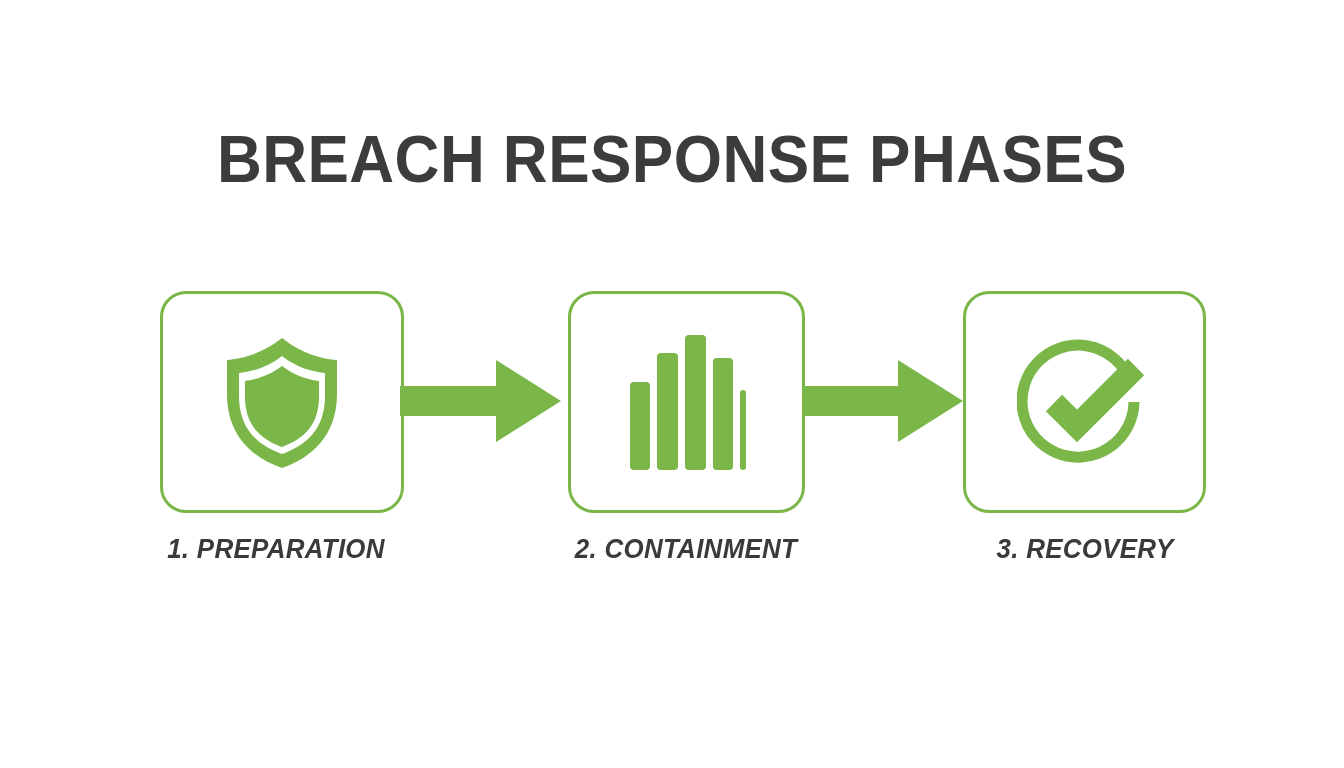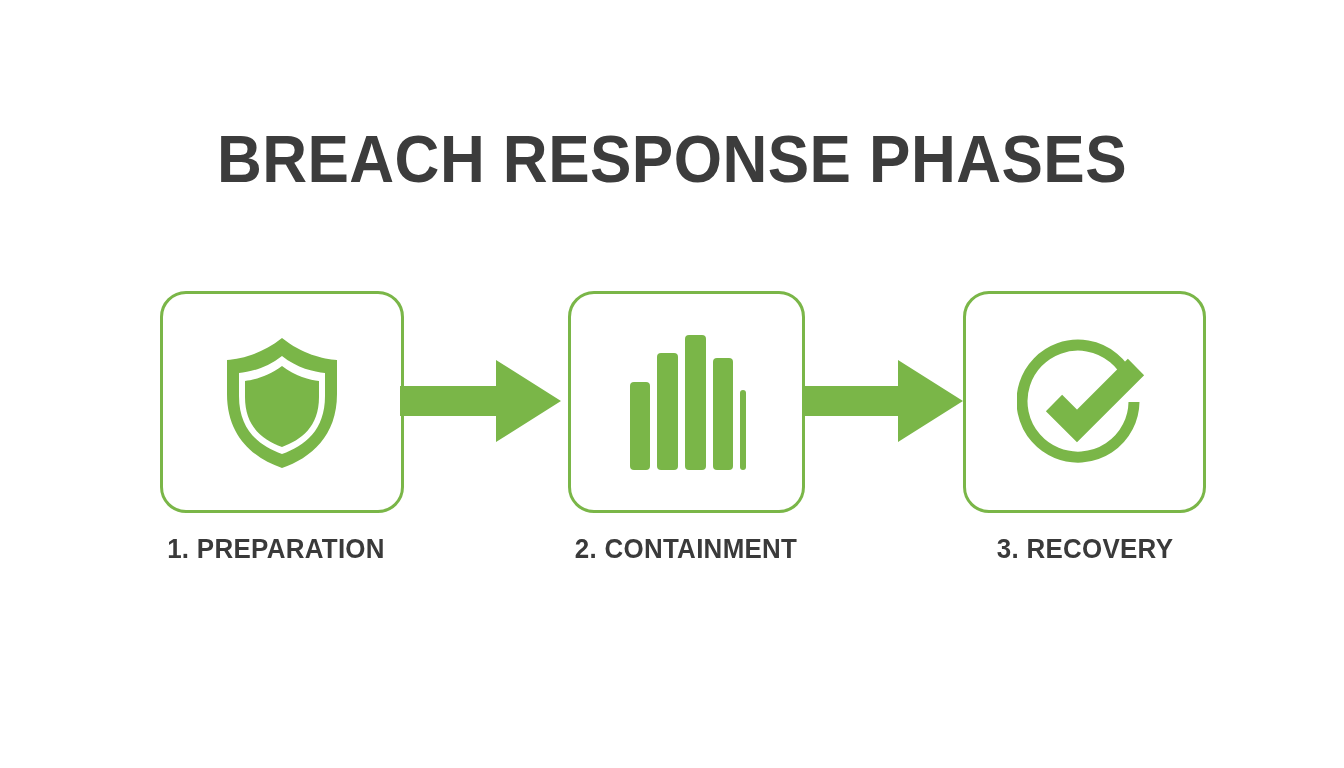--- a/index.html
+++ b/index.html
@@ -42,20 +42,21 @@
     transform-origin: center top;
   }
 
   
   .flow {
     position: absolute;
     left: 0;
     top: 0;
     width: 1344px;
     height: 584px;
+    font-style: italic;
   }
 
   .step {
     position: absolute;
     top: 291px;
   }
 
   .card {
     position: absolute;
     top: 0;

